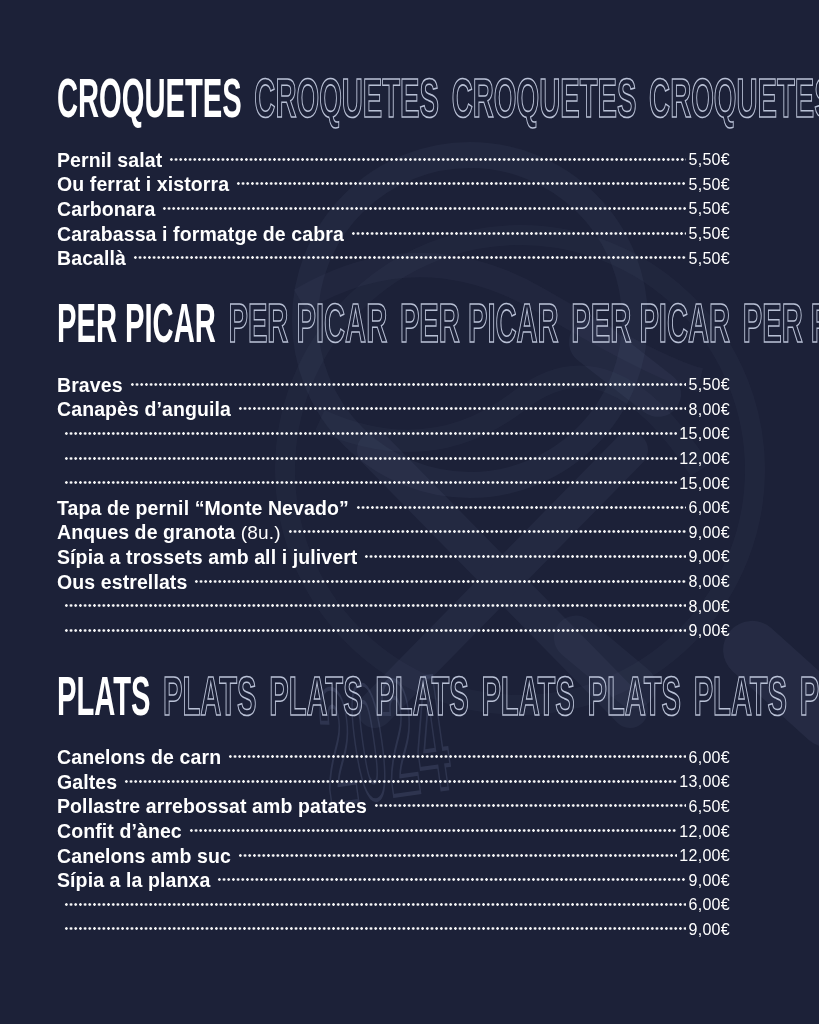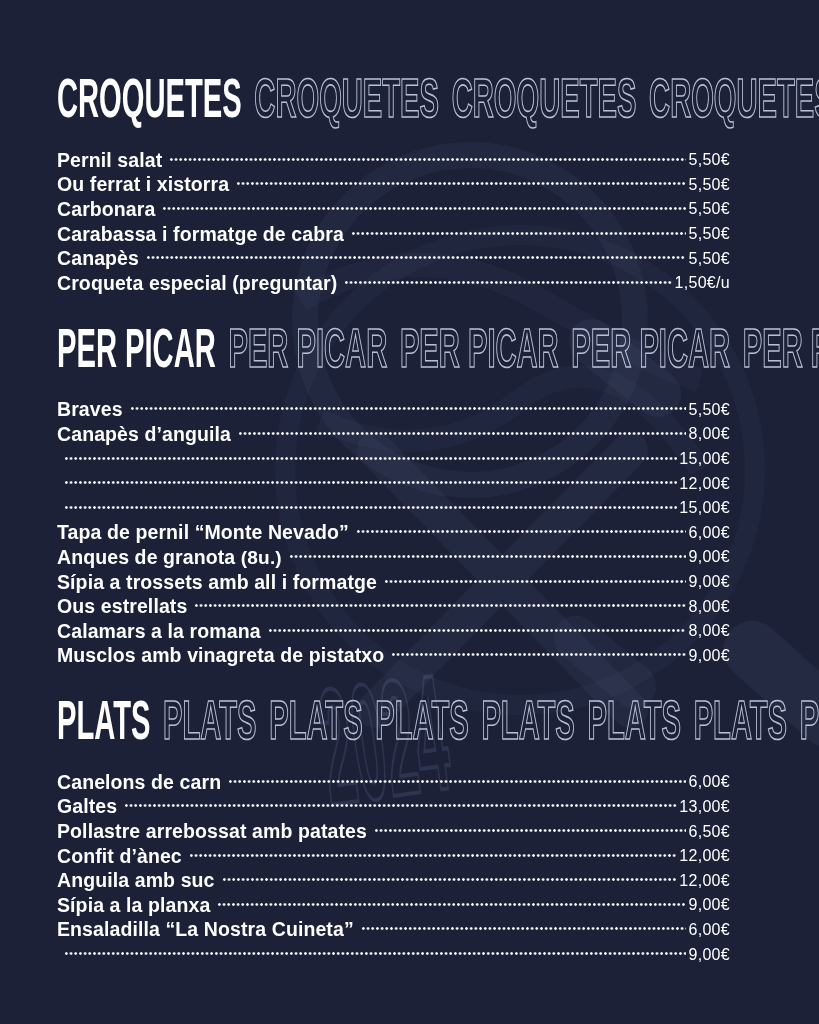--- a/index.html
+++ b/index.html
@@ -44,21 +44,21 @@
     align-items:center;
     height:24.6px;
   }
   .item-name{
     font-weight:700;
     font-size:19.5px;
     letter-spacing:0.1px;
     white-space:nowrap;
   }
   .item-note{
-    font-weight:700;
+    font-weight:400;
     font-size:19px;
     letter-spacing:0.2px;
   }
   .leader{
     flex:1 1 auto;
     height:3px;
     min-width:12px;
     margin:0 2px 0 7px;
     transform:translateY(-1px);
     background-image:radial-gradient(circle, rgba(255,255,255,0.96) 1.15px, transparent 1.5px);
@@ -116,28 +116,23 @@
             <span class="item-name">Carbonara</span>
             <span class="leader"></span>
             <span class="item-price">5,50€</span>
           </li>
           <li class="menu-row">
             <span class="item-name">Carabassa i formatge de cabra</span>
             <span class="leader"></span>
             <span class="item-price">5,50€</span>
           </li>
           <li class="menu-row">
-            <span class="item-name">Canapès</span>
-            <span class="leader"></span>
-            <span class="item-price">5,50€</span>
-          </li>
-          <li class="menu-row">
-            <span class="item-name">Croqueta especial (preguntar)</span>
-            <span class="leader"></span>
-            <span class="item-price">1,50€/u</span>
+            <span class="item-name">Bacallà</span>
+            <span class="leader"></span>
+            <span class="item-price">5,50€</span>
           </li>
         </ul>
     </section>
 
     <section>
       <h2 class="section-header"><span class="solid">PER PICAR</span><span class="echo-row"><span class="outline">PER PICAR</span><span class="outline">PER PICAR</span><span class="outline">PER PICAR</span><span class="outline">PER PICAR</span></span></h2>
       <ul class="items">
           <li class="menu-row">
             <span class="item-name">Braves</span>
             <span class="leader"></span>
@@ -164,36 +159,34 @@
             <span class="item-name">Tapa de pernil “Monte Nevado”</span>
             <span class="leader"></span>
             <span class="item-price">6,00€</span>
           </li>
           <li class="menu-row">
             <span class="item-name">Anques de granota<span class="item-note"> (8u.)</span></span>
             <span class="leader"></span>
             <span class="item-price">9,00€</span>
           </li>
           <li class="menu-row">
-            <span class="item-name">Sípia a trossets amb all i formatge</span>
+            <span class="item-name">Sípia a trossets amb all i julivert</span>
             <span class="leader"></span>
             <span class="item-price">9,00€</span>
           </li>
           <li class="menu-row">
             <span class="item-name">Ous estrellats</span>
             <span class="leader"></span>
             <span class="item-price">8,00€</span>
           </li>
           <li class="menu-row">
-            <span class="item-name">Calamars a la romana</span>
             <span class="leader"></span>
             <span class="item-price">8,00€</span>
           </li>
           <li class="menu-row">
-            <span class="item-name">Musclos amb vinagreta de pistatxo</span>
             <span class="leader"></span>
             <span class="item-price">9,00€</span>
           </li>
         </ul>
     </section>
 
     <section>
       <h2 class="section-header"><span class="solid">PLATS</span><span class="echo-row"><span class="outline">PLATS</span><span class="outline">PLATS</span><span class="outline">PLATS</span><span class="outline">PLATS</span><span class="outline">PLATS</span><span class="outline">PLATS</span><span class="outline">PLATS</span></span></h2>
       <ul class="items">
           <li class="menu-row">
@@ -210,31 +203,30 @@
             <span class="item-name">Pollastre arrebossat amb patates</span>
             <span class="leader"></span>
             <span class="item-price">6,50€</span>
           </li>
           <li class="menu-row">
             <span class="item-name">Confit d’ànec</span>
             <span class="leader"></span>
             <span class="item-price">12,00€</span>
           </li>
           <li class="menu-row">
-            <span class="item-name">Anguila amb suc</span>
+            <span class="item-name">Canelons amb suc</span>
             <span class="leader"></span>
             <span class="item-price">12,00€</span>
           </li>
           <li class="menu-row">
             <span class="item-name">Sípia a la planxa</span>
             <span class="leader"></span>
             <span class="item-price">9,00€</span>
           </li>
           <li class="menu-row">
-            <span class="item-name">Ensaladilla “La Nostra Cuineta”</span>
             <span class="leader"></span>
             <span class="item-price">6,00€</span>
           </li>
           <li class="menu-row">
             <span class="leader"></span>
             <span class="item-price">9,00€</span>
           </li>
         </ul>
     </section>
 

